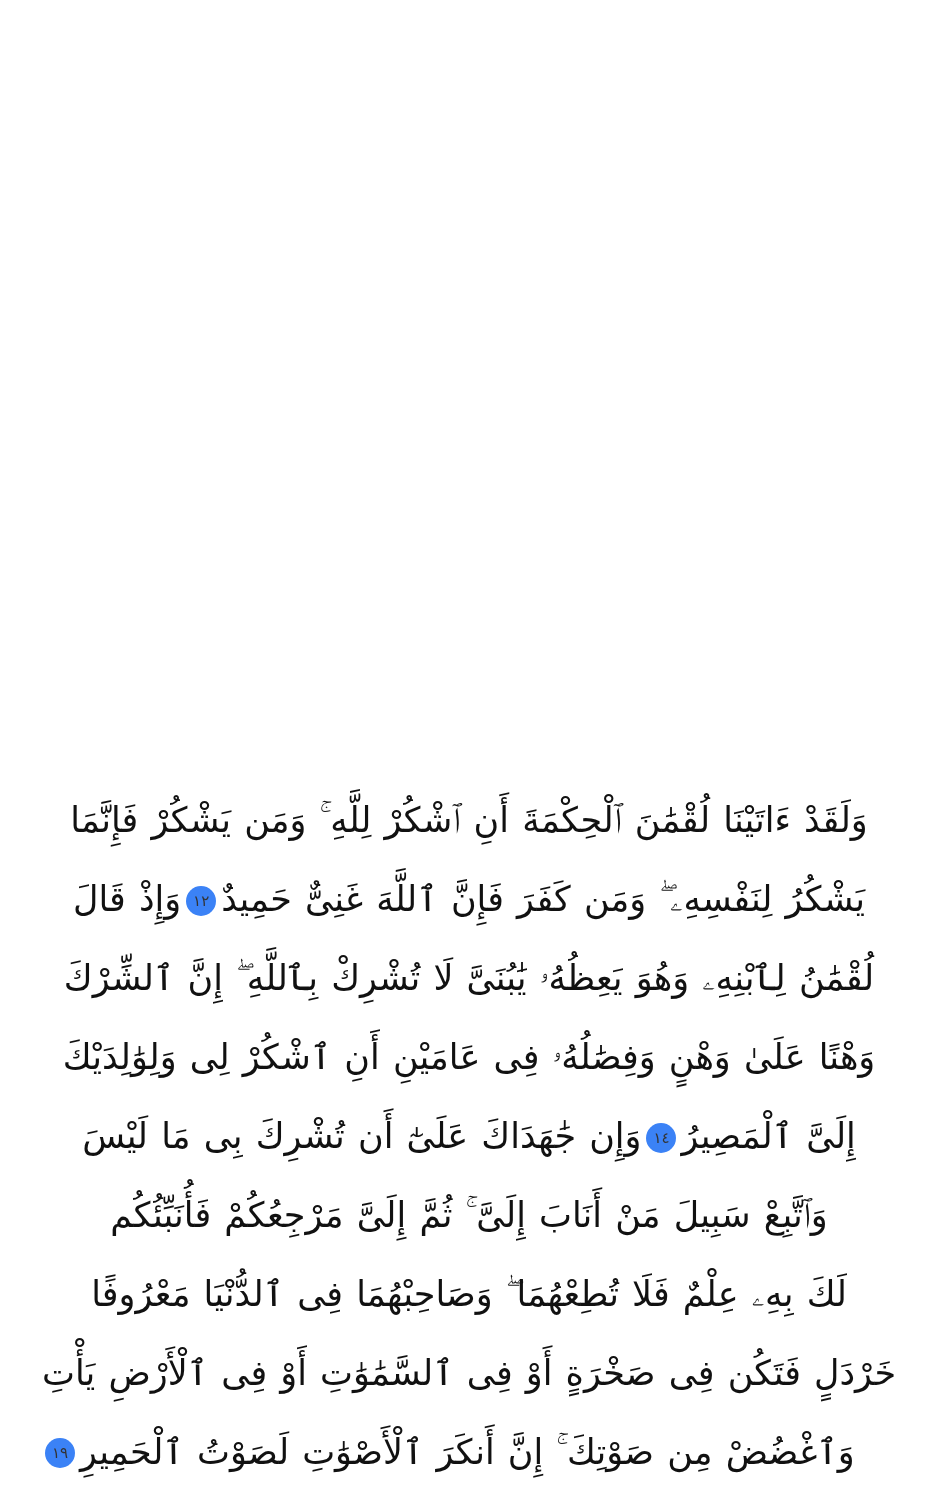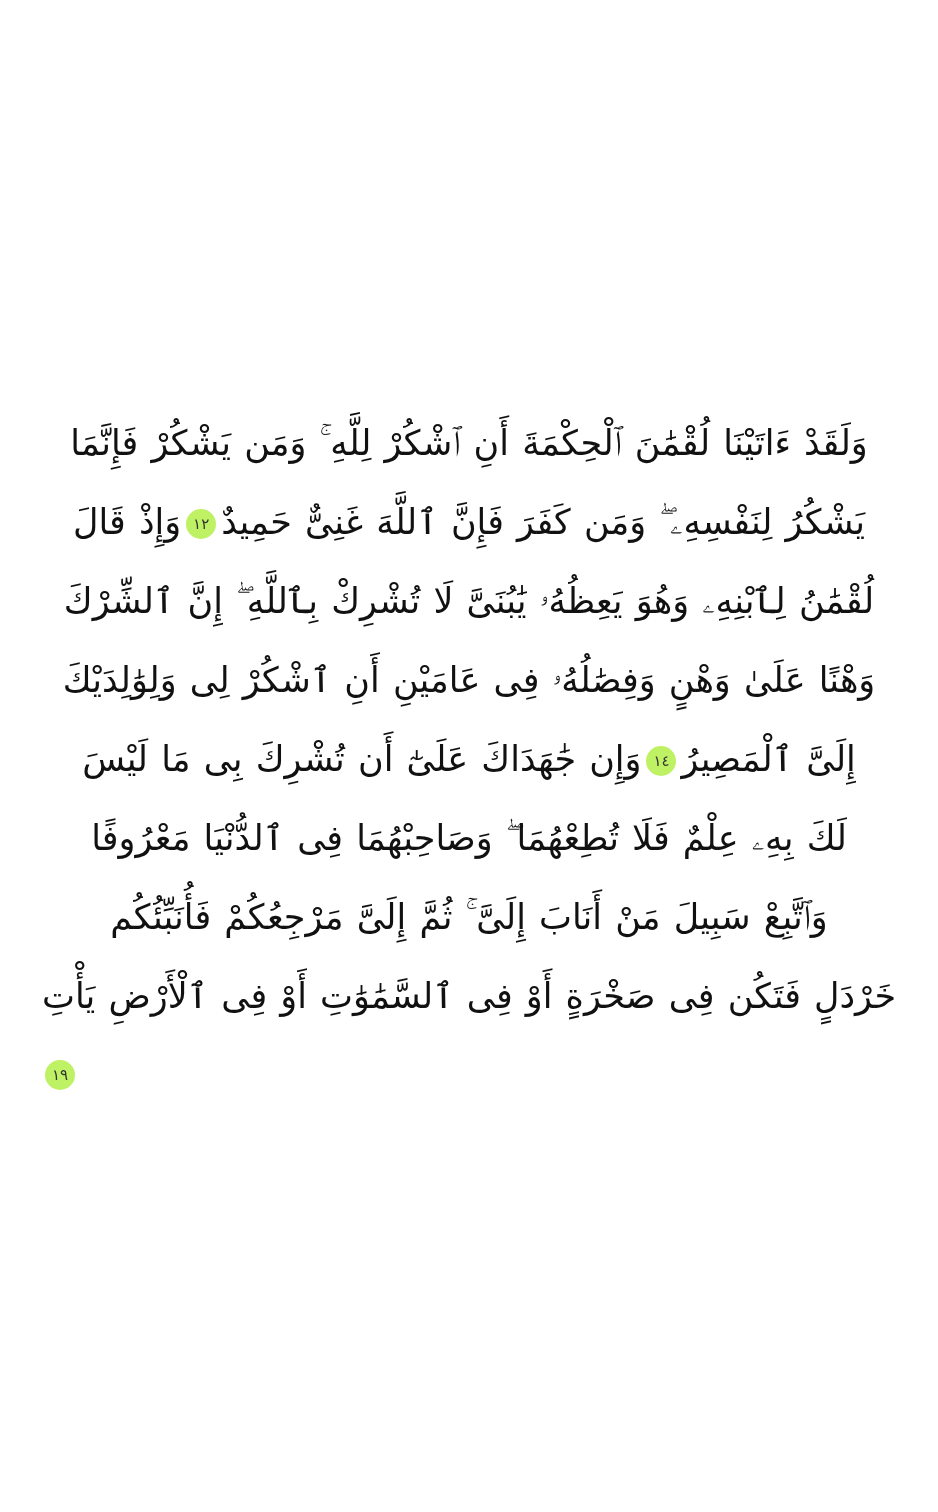--- a/index.html
+++ b/index.html
@@ -16,21 +16,21 @@
   }
   .page {
     position: relative;
     width: 938px;
     height: 1512px;
     background: #ffffff;
     box-sizing: border-box;
     padding: 26px 34px 20px 34px;
     display: flex;
     flex-direction: column;
-    justify-content: center;
+    justify-content: flex-end;
   }
   .mushaf-text {
     direction: rtl;
     text-align: center;
     unicode-bidi: plaintext;
     font-family: "DejaVu Sans", "Liberation Serif", serif;
     font-size: 35px;
     line-height: 79px;
     letter-spacing: 0px;
     word-spacing: 2px;
@@ -44,21 +44,21 @@
     text-align: center;
     height: 79px;
     overflow: visible;
   }
   .ayah-mark {
     display: inline-block;
     width: 30px;
     height: 30px;
     line-height: 30px;
     border-radius: 50%;
-    background: #bef264;
+    background: #3b82f6;
     color: #333333;
     font-size: 15px;
     text-align: center;
     vertical-align: middle;
     margin: 0 5px;
     font-family: "DejaVu Sans", sans-serif;
     direction: rtl;
   }
   .last-line {
     display: flex;
@@ -92,34 +92,35 @@
 
     <div class="line">
       <span>وَهْنًا عَلَىٰ وَهْنٍ وَفِصَٰلُهُۥ فِى عَامَيْنِ أَنِ ٱشْكُرْ لِى وَلِوَٰلِدَيْكَ</span>
     </div>
 
     <div class="line">
       <span>إِلَىَّ ٱلْمَصِيرُ</span><span class="ayah-mark">١٤</span><span>وَإِن جَٰهَدَاكَ عَلَىٰٓ أَن تُشْرِكَ بِى مَا لَيْسَ</span>
     </div>
 
     <div class="line">
-      <span>لَكَ بِهِۦ عِلْمٌ فَلَا تُطِعْهُمَا ۖ وَصَاحِبْهُمَا فِى ٱلدُّنْيَا مَعْرُوفًا</span>
+      <span>وَٱتَّبِعْ سَبِيلَ مَنْ أَنَابَ إِلَىَّ ۚ ثُمَّ إِلَىَّ مَرْجِعُكُمْ فَأُنَبِّئُكُم</span>
     </div>
 
     <div class="line">
-      <span>وَٱتَّبِعْ سَبِيلَ مَنْ أَنَابَ إِلَىَّ ۚ ثُمَّ إِلَىَّ مَرْجِعُكُمْ فَأُنَبِّئُكُم</span>
+      <span>لَكَ بِهِۦ عِلْمٌ فَلَا تُطِعْهُمَا ۖ وَصَاحِبْهُمَا فِى ٱلدُّنْيَا مَعْرُوفًا</span>
     </div>
 
 
     <div class="line">
       <span>خَرْدَلٍ فَتَكُن فِى صَخْرَةٍ أَوْ فِى ٱلسَّمَٰوَٰتِ أَوْ فِى ٱلْأَرْضِ يَأْتِ</span>
     </div>
 
 
 
 
 
     <div class="line last-line">
+      <span class="seg">وَٱغْضُضْ مِن صَوْتِكَ ۚ إِنَّ أَنكَرَ ٱلْأَصْوَٰتِ لَصَوْتُ ٱلْحَمِيرِ</span>
         <span class="ayah-mark">١٩</span>
     </div>
 
   </div>
 </div>
 
 </body></html>

